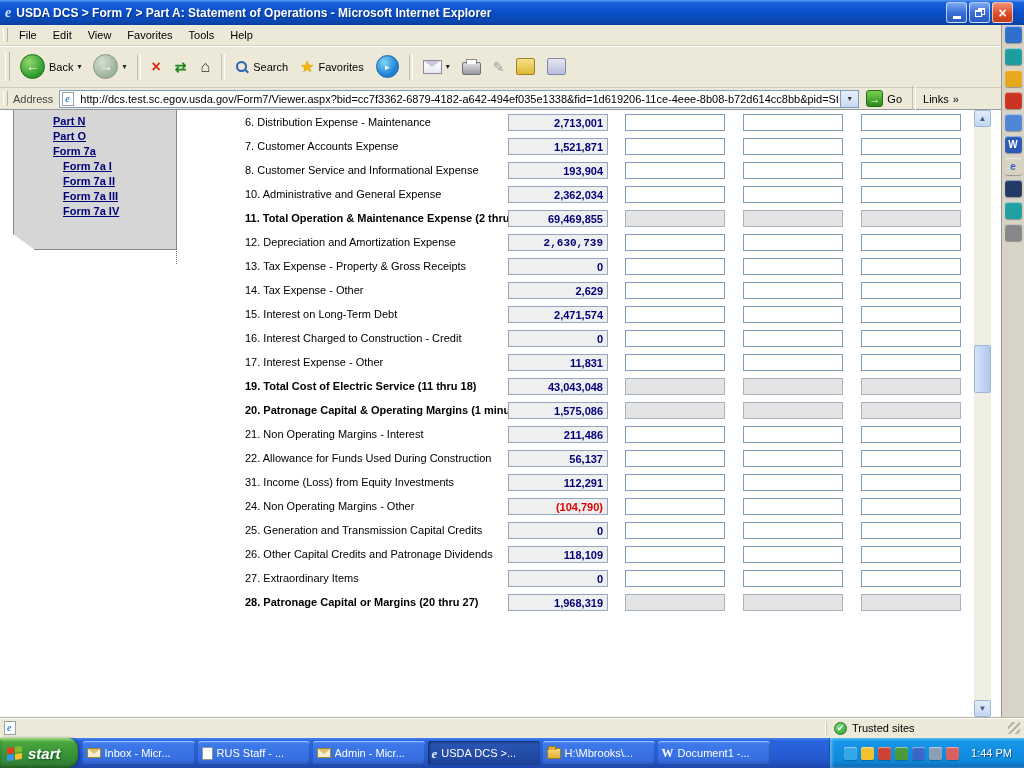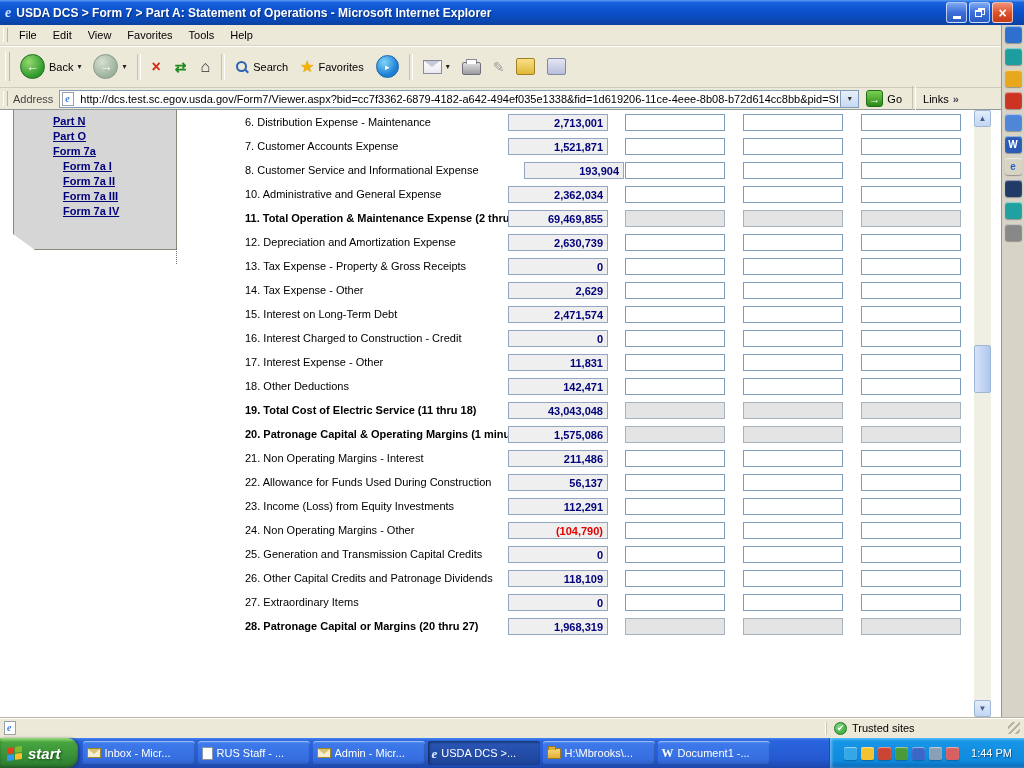--- a/index.html
+++ b/index.html
@@ -277,42 +277,42 @@
         </div>
         <div class="frow">
           <span class="lbl">7. Customer Accounts Expense</span>
           <span class="cell val" style="color: rgb(0, 0, 123);">1,521,871</span>
           <input type="text" class="cell box b0" style="">
           <input type="text" class="cell box b1" style="">
           <input type="text" class="cell box b2" style="">
         </div>
         <div class="frow">
           <span class="lbl">8. Customer Service and Informational Expense</span>
-          <span class="cell val" style="color: rgb(0, 0, 123); margin-left: 16px;">193,904</span>
+          <span class="cell val" style="color: rgb(0, 0, 123);">193,904</span>
           <input type="text" class="cell box b0" style="">
           <input type="text" class="cell box b1" style="">
           <input type="text" class="cell box b2" style="">
         </div>
         <div class="frow">
           <span class="lbl">10. Administrative and General Expense</span>
           <span class="cell val" style="color: rgb(0, 0, 123);">2,362,034</span>
           <input type="text" class="cell box b0" style="">
           <input type="text" class="cell box b1" style="">
           <input type="text" class="cell box b2" style="">
         </div>
         <div class="frow total">
           <span class="lbl">11. Total Operation &amp; Maintenance Expense (2 thru 10)</span>
           <span class="cell val" style="color: rgb(0, 0, 123);">69,469,855</span>
           <input type="text" class="cell box b0 dis" disabled="" style="">
           <input type="text" class="cell box b1 dis" disabled="" style="">
           <input type="text" class="cell box b2 dis" disabled="" style="">
         </div>
         <div class="frow">
           <span class="lbl">12. Depreciation and Amortization Expense</span>
-          <span class="cell val" style="color: rgb(0, 0, 123);">2,630,739</span>
+          <span class="cell val" style="color: rgb(0, 0, 123); font-family: Liberation Mono, monospace;">2,630,739</span>
           <input type="text" class="cell box b0" style="">
           <input type="text" class="cell box b1" style="">
           <input type="text" class="cell box b2" style="">
         </div>
         <div class="frow">
           <span class="lbl">13. Tax Expense - Property &amp; Gross Receipts</span>
           <span class="cell val" style="color: rgb(0, 0, 123);">0</span>
           <input type="text" class="cell box b0" style="">
           <input type="text" class="cell box b1" style="">
           <input type="text" class="cell box b2" style="">
@@ -334,27 +334,20 @@
         <div class="frow">
           <span class="lbl">16. Interest Charged to Construction - Credit</span>
           <span class="cell val" style="color: rgb(0, 0, 123);">0</span>
           <input type="text" class="cell box b0" style="">
           <input type="text" class="cell box b1" style="">
           <input type="text" class="cell box b2" style="">
         </div>
         <div class="frow">
           <span class="lbl">17. Interest Expense - Other</span>
           <span class="cell val" style="color: rgb(0, 0, 123);">11,831</span>
-          <input type="text" class="cell box b0" style="">
-          <input type="text" class="cell box b1" style="">
-          <input type="text" class="cell box b2" style="">
-        </div>
-        <div class="frow">
-          <span class="lbl">18. Other Deductions</span>
-          <span class="cell val" style="color: rgb(0, 0, 123);">142,471</span>
           <input type="text" class="cell box b0" style="">
           <input type="text" class="cell box b1" style="">
           <input type="text" class="cell box b2" style="">
         </div>
         <div class="frow total">
           <span class="lbl">19. Total Cost of Electric Service (11 thru 18)</span>
           <span class="cell val" style="color: rgb(0, 0, 123);">43,043,048</span>
           <input type="text" class="cell box b0 dis" disabled="" style="">
           <input type="text" class="cell box b1 dis" disabled="" style="">
           <input type="text" class="cell box b2 dis" disabled="" style="">
@@ -374,21 +367,21 @@
           <input type="text" class="cell box b2" style="">
         </div>
         <div class="frow">
           <span class="lbl">22. Allowance for Funds Used During Construction</span>
           <span class="cell val" style="color: rgb(0, 0, 123);">56,137</span>
           <input type="text" class="cell box b0" style="">
           <input type="text" class="cell box b1" style="">
           <input type="text" class="cell box b2" style="">
         </div>
         <div class="frow">
-          <span class="lbl">23. Income (Loss) from Equity Investments</span>
+          <span class="lbl">31. Income (Loss) from Equity Investments</span>
           <span class="cell val" style="color: rgb(0, 0, 123);">112,291</span>
           <input type="text" class="cell box b0" style="">
           <input type="text" class="cell box b1" style="">
           <input type="text" class="cell box b2" style="">
         </div>
         <div class="frow">
           <span class="lbl">24. Non Operating Margins - Other</span>
           <span class="cell val" style="color: rgb(224, 0, 0);">(104,790)</span>
           <input type="text" class="cell box b0" style="">
           <input type="text" class="cell box b1" style="">

